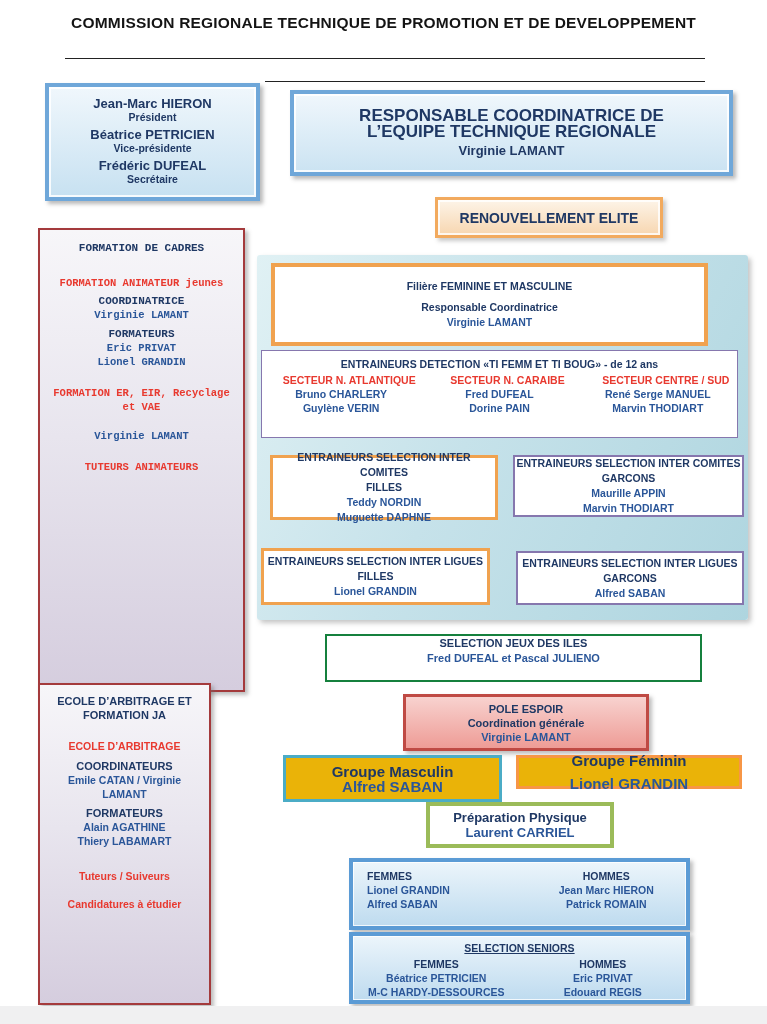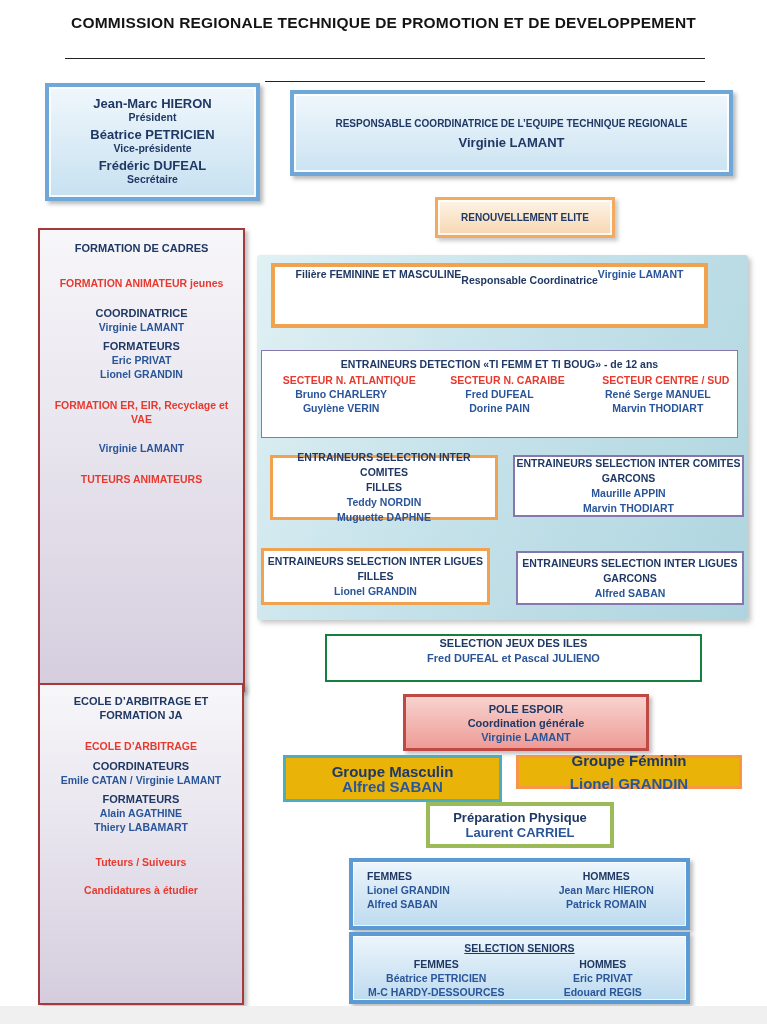--- a/index.html
+++ b/index.html
@@ -17,41 +17,41 @@
 
   .bureau{left:45px;top:83px;width:215px;height:118px;border:4px solid #6fa7d9;
     background:linear-gradient(#f0f7fc,#c7e1f1);box-shadow:inset 0 0 0 2px rgba(255,255,255,.85),3px 3px 4px rgba(100,100,100,.45);
     padding-top:9px;}
   .bureau .nm{font-size:13px;color:#1f3864;line-height:15px;}
   .bureau .rl{font-size:10.5px;color:#1f3864;line-height:13px;margin-bottom:3px;}
 
   .responsable{left:290px;top:90px;width:443px;height:86px;border:4px solid #6fa7d9;
     background:linear-gradient(#f0f7fc,#cbe3f2);box-shadow:inset 0 0 0 2px rgba(255,255,255,.85),3px 3px 4px rgba(100,100,100,.45);
     display:flex;flex-direction:column;justify-content:center;padding:4px 26px;}
-  .responsable .t{font-size:10px;line-height:16px;}
+  .responsable .t{font-size:17px;line-height:16px;}
   .responsable .n{font-size:13px;margin-top:3px;}
 
-  .renouv{left:435px;top:197px;width:180px;height:41px;border:3px solid #f2aa5e;
+  .renouv{left:435px;top:197px;width:228px;height:41px;border:3px solid #f2aa5e;
     background:linear-gradient(#fdf4e8,#f7d6b0);box-shadow:inset 0 0 0 2px rgba(255,255,255,.8),3px 3px 4px rgba(120,120,120,.4);
-    display:flex;align-items:center;justify-content:center;font-size:10px;}
+    display:flex;align-items:center;justify-content:center;font-size:14px;}
 
   .lavbox{border:2px solid #a43a3c;background:linear-gradient(#f7f6f9 0%,#e8e5ee 45%,#d5cdde 100%);
     box-shadow:3px 3px 4px rgba(110,110,110,.45);font-size:10.5px;line-height:14px;text-align:center;padding:0 8px;}
-  .formation{left:38px;top:228px;width:207px;height:464px;}
-  .ecole{left:38px;top:683px;width:206px;height:322px;}
+  .formation{left:38px;top:228px;width:207px;height:464px;font-family:Liberation Mono, monospace;}
+  .ecole{left:38px;top:683px;width:173px;height:322px;}
   .lavbox .h{font-size:11px;color:#1f3864;}
   .lavbox .rh{font-size:10.5px;color:#e8392f;}
   .lavbox .nm{color:#2a5699;}
 
   .teal{left:257px;top:255px;width:491px;height:365px;
     background:linear-gradient(118deg,#e0f1f4 0%,#c6e2ea 45%,#aed5df 100%);
     border-radius:3px;box-shadow:3px 3px 5px rgba(110,110,110,.4);}
 
-  .filiere{left:271px;top:263px;width:437px;height:65px;border:4px solid #f0a24f;background:#ffffff;
-    display:flex;flex-direction:row;justify-content:center;font-size:10.5px;line-height:15px;}
+  .filiere{left:271px;top:263px;width:437px;height:83px;border:4px solid #f0a24f;background:#ffffff;
+    display:flex;flex-direction:column;justify-content:center;font-size:10.5px;line-height:15px;}
 
   .detection{left:261px;top:350px;width:477px;height:88px;border:1.5px solid #8677ae;background:#ffffff;padding-top:7px;font-size:10.5px;}
   .detection .cols{display:flex;margin-top:3px;}
   .detection .col{flex:1;line-height:14px;}
   .detection .st{color:#e8392f;font-size:10.5px;padding-left:16px;}
   .detection .nm{color:#2a5699;}
 
   .selbox{background:#ffffff;font-size:10.5px;line-height:15px;display:flex;flex-direction:column;justify-content:center;text-align:center;}
   .orangeb{border:3px solid #f0a24f;}
   .purpleb{border:2px solid #8677ae;}
@@ -112,21 +112,21 @@
   <div class="abs ctr responsable">
     <div class="t">RESPONSABLE COORDINATRICE DE L’EQUIPE TECHNIQUE REGIONALE</div>
     <div class="n">Virginie LAMANT</div>
   </div>
 
   <div class="abs renouv">RENOUVELLEMENT ELITE</div>
 
   <div class="abs lavbox formation">
     <div class="h" style="margin-top:11px;">FORMATION DE CADRES</div>
     <div class="rh" style="margin-top:21px;">FORMATION ANIMATEUR jeunes</div>
-    <div class="h" style="margin-top:16px;">COORDINATRICE</div>
+    <div class="h" style="margin-top:4px;">COORDINATRICE</div>
     <div class="nm">Virginie LAMANT</div>
     <div class="h" style="margin-top:5px;">FORMATEURS</div>
     <div class="nm">Eric PRIVAT</div>
     <div class="nm">Lionel GRANDIN</div>
     <div class="rh" style="margin-top:17px;">FORMATION ER, EIR, Recyclage et VAE</div>
     <div class="nm" style="margin-top:15px;">Virginie LAMANT</div>
     <div class="rh" style="margin-top:17px;">TUTEURS ANIMATEURS</div>
   </div>
 
   <div class="abs teal"></div>

